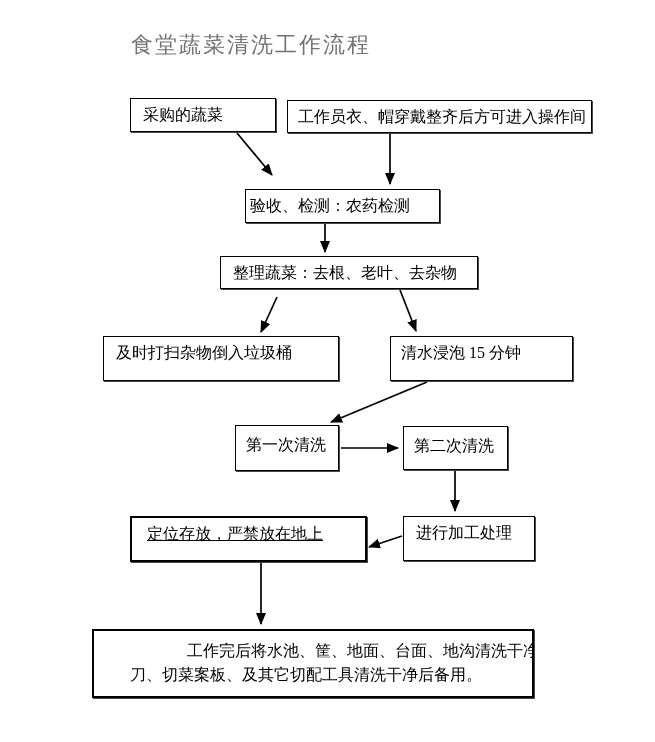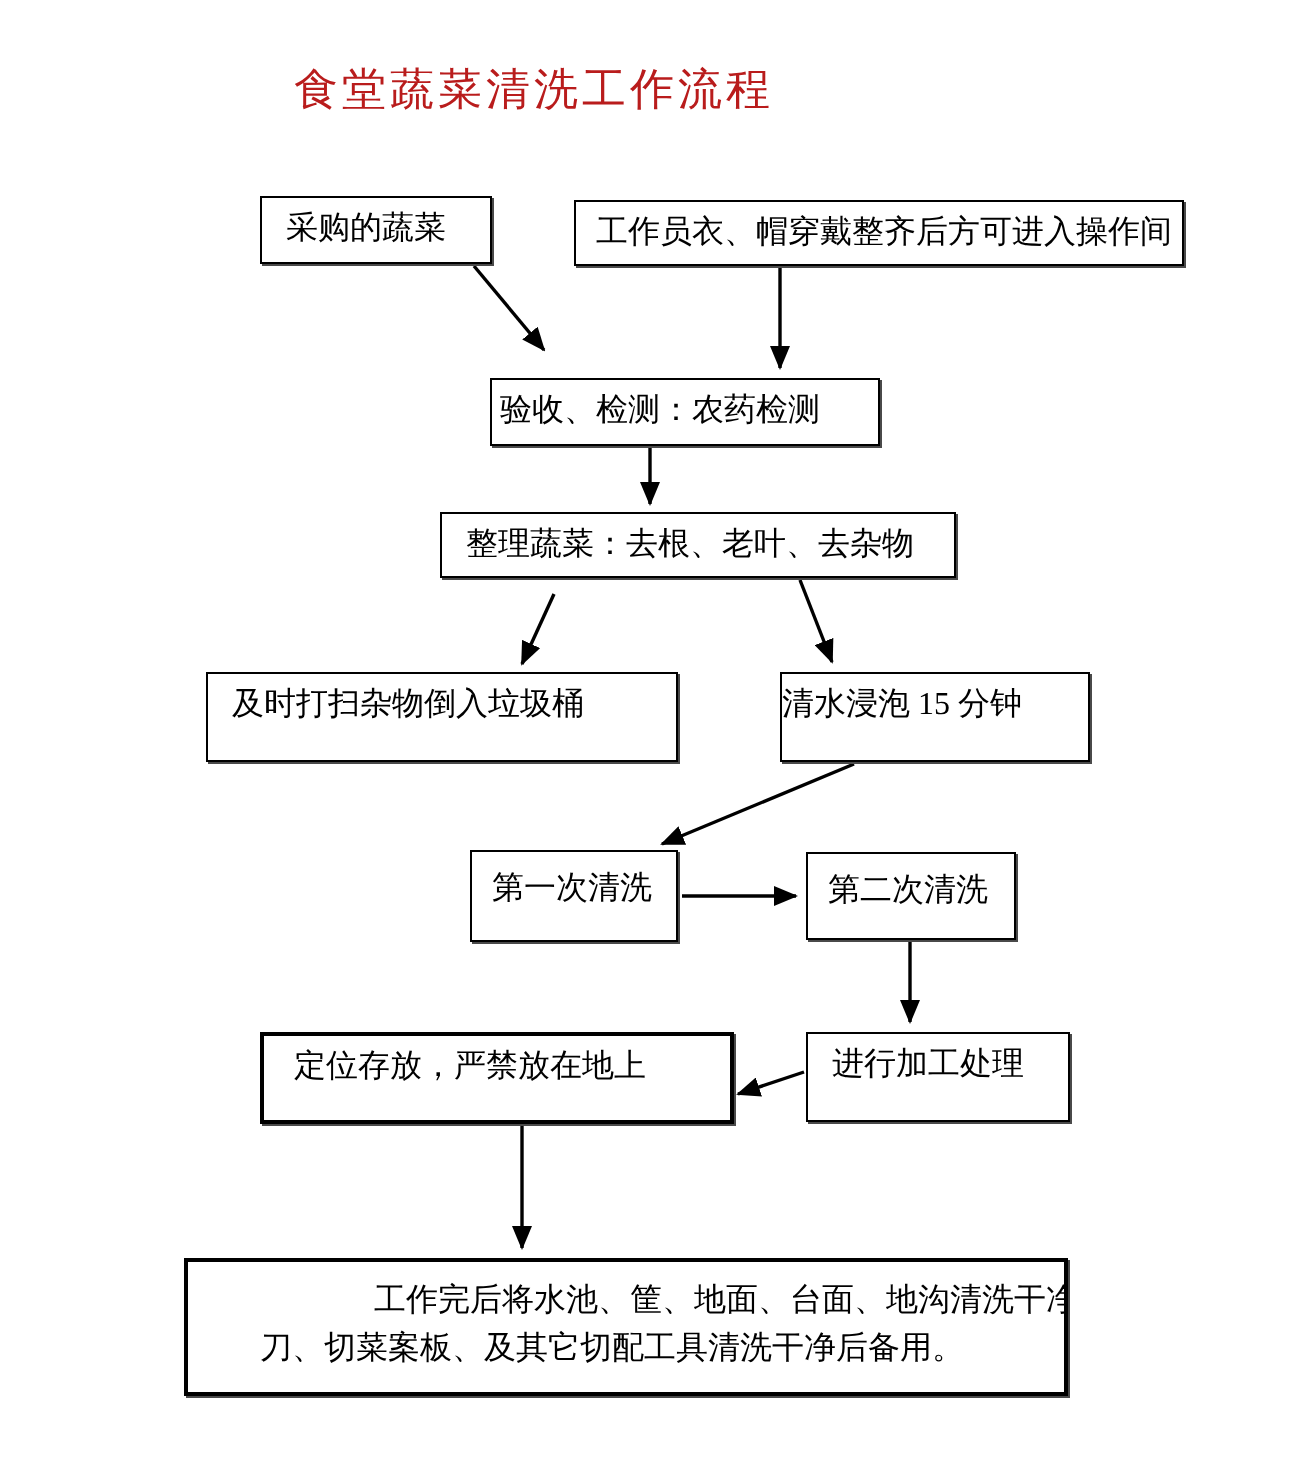--- a/index.html
+++ b/index.html
@@ -7,48 +7,48 @@
     position: relative;
     width: 655px;
     height: 742px;
     background: #ffffff;
     font-family: "Liberation Serif", "DejaVu Serif", serif;
     color: #000;
     overflow: hidden;
   }
   .title {
     position: absolute;
-    left: 147px;
+    left: 131px;
     top: 30px;
     font-size: 22px;
     letter-spacing: 2px;
-    color: #b91c1c;
+    color: #737373;
     white-space: nowrap;
   }
   .node {
     position: absolute;
     border: 1px solid #000;
     box-shadow: 1px 1px 0 #4a4a4a;
     background: #fff;
     box-sizing: border-box;
     font-size: 16px;
     line-height: 20px;
     padding: 6px 6px 0 12px;
     white-space: nowrap;
     overflow: hidden;
   }
-  #n-purchased  { left: 130px; top:  98px; width: 116px; height: 34px; }
+  #n-purchased  { left: 130px; top:  98px; width: 146px; height: 34px; }
   #n-staff      { left: 287px; top: 100px; width: 305px; height: 33px; padding-left: 10px; }
   #n-inspection { left: 245px; top: 189px; width: 195px; height: 34px; padding-left: 4px; }
   #n-sorting    { left: 220px; top: 256px; width: 258px; height: 33px; }
   #n-cleanup    { left: 103px; top: 336px; width: 236px; height: 45px; }
-  #n-soak       { left: 390px; top: 336px; width: 155px; height: 45px; padding-left: 0; }
+  #n-soak       { left: 390px; top: 336px; width: 183px; height: 45px; padding-left: 10px; }
   #n-wash1      { left: 235px; top: 425px; width: 104px; height: 46px; padding-top: 9px; padding-left: 10px; }
   #n-wash2      { left: 403px; top: 426px; width: 105px; height: 44px; padding-top: 9px; padding-left: 10px; }
-  #n-storage    { left: 130px; top: 516px; width: 237px; height: 46px; border-width: 2px; padding-left: 15px; }
+  #n-storage    { left: 130px; top: 516px; width: 237px; height: 46px; border-width: 2px; padding-left: 15px; text-decoration: underline; }
   #n-processing { left: 403px; top: 516px; width: 132px; height: 45px; }
   #n-final      { left:  92px; top: 629px; width: 442px; height: 69px; border-width: 2px;
                   padding: 8px 0 0 0; line-height: 24px; }
   .final-line1 { margin-left: 93px; }
   .final-line2 { margin-left: 36px; }
   svg.arrows {
     position: absolute;
     left: 0; top: 0;
     width: 655px; height: 742px;
     pointer-events: none;

